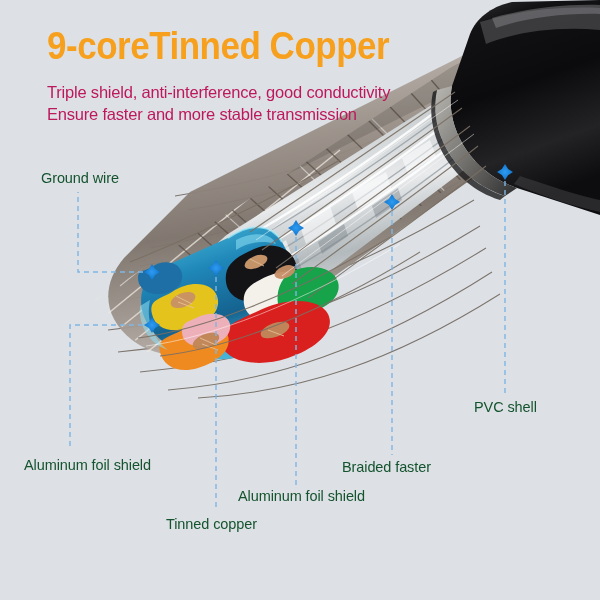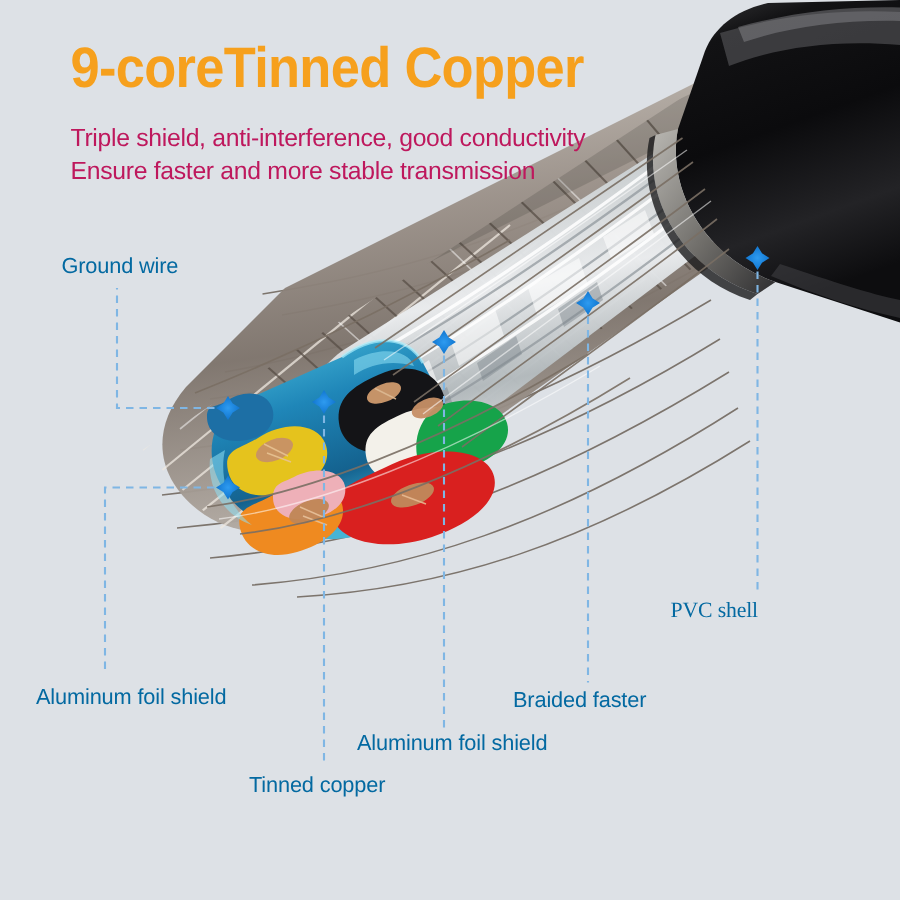--- a/index.html
+++ b/index.html
@@ -25,21 +25,21 @@
   .subtitle{
     position:absolute;left:47px;
     font-size:16.5px;color:#be185d;white-space:nowrap;
     letter-spacing:-0.2px;
   }
   .sub1{top:83px;}
   .sub2{top:105px;}
 
   
   .lbl{
-    position:absolute;font-size:14.5px;color:#0369a1;
+    position:absolute;font-size:14.5px;color:#14532d;
     white-space:nowrap;letter-spacing:-.1px;
   }
 
   
   svg.art{position:absolute;left:0;top:0;width:600px;height:600px;}
   .dash{stroke:#7fb6e4;stroke-width:1.4;fill:none;stroke-dasharray:5 4;}
 </style>
 </head>
 <body>
 
@@ -305,15 +305,15 @@
 
   <div class="title">9-coreTinned Copper</div>
   <div class="subtitle sub1">Triple shield, anti-interference, good conductivity</div>
   <div class="subtitle sub2">Ensure faster and more stable transmission</div>
 
   <div class="lbl" style="left:41px;top:170px;">Ground wire</div>
   <div class="lbl" style="left:24px;top:457px;">Aluminum foil shield</div>
   <div class="lbl" style="left:166px;top:516px;">Tinned copper</div>
   <div class="lbl" style="left:238px;top:488px;">Aluminum foil shield</div>
   <div class="lbl" style="left:342px;top:459px;">Braided faster</div>
-  <div class="lbl" style="left:447px;top:399px;font-family:Liberation Serif, serif;">PVC shell</div>
+  <div class="lbl" style="left:474px;top:399px;">PVC shell</div>
 
 </div>
 
 </body></html>

